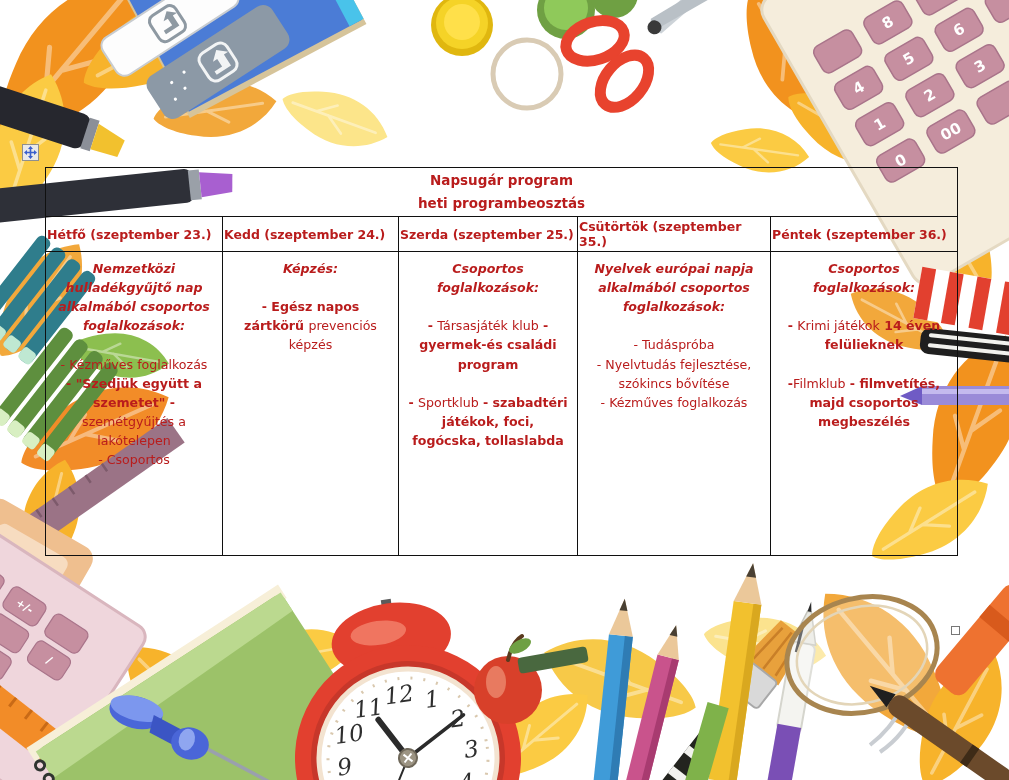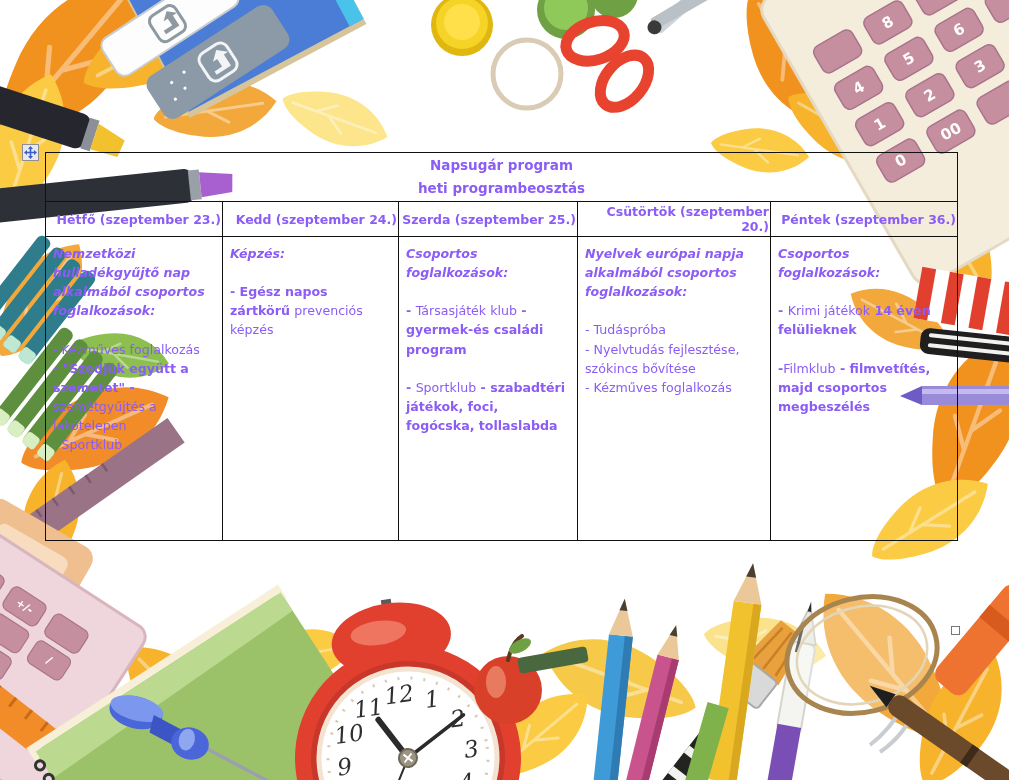--- a/index.html
+++ b/index.html
@@ -1,28 +1,28 @@
 <!DOCTYPE html>
 <html><head>
 <meta charset="utf-8">
 <style>
   html,body{margin:0;padding:0;}
   .stage{position:relative;width:1009px;height:780px;overflow:hidden;background:#fff;
          font-family:"DejaVu Sans",sans-serif;}
   .bg{position:absolute;left:0;top:0;}
   
-  .schedule{position:absolute;left:45px;top:152px;width:912px;border-collapse:collapse;
-            table-layout:fixed;background:transparent;color:#8b5cf6;}
+  .schedule{position:absolute;left:45px;top:167px;width:912px;border-collapse:collapse;
+            table-layout:fixed;background:transparent;color:#b91c1c;}
   .schedule td,.schedule th{border:1.5px solid #101010;}
   .title-cell{height:46px;text-align:center;font-weight:bold;font-size:13.5px;
               line-height:1.7;vertical-align:middle;}
-  .schedule th{height:23px;font-size:12.5px;text-align:right;vertical-align:middle;
+  .schedule th{height:23px;font-size:12.5px;text-align:left;vertical-align:middle;
                font-weight:bold;padding:2px 1px;}
   .cell{height:296px;vertical-align:top;padding:7px 7px 0 7px;font-size:12.6px;line-height:1.52;}
-  .cell p{margin:0;}
+  .cell p{margin:0;text-align:center;}
   .cell .intro{font-weight:bold;font-style:italic;margin:0 0 19px 0;}
   .cell .gap{margin-top:19px;}
   .b{font-weight:normal;}
   .n{font-weight:bold;margin-top:16px;}
   .footer1{height:33px;vertical-align:middle;font-weight:bold;font-size:12.8px;padding:2px 6px;}
   .footer2{height:52px;vertical-align:middle;font-weight:bold;font-size:12.8px;padding:2px 6px;line-height:1.5;}
   
   .move-handle{position:absolute;left:22px;top:144px;width:17px;height:17px;background:#e9e9e9;
                border:1px solid #8f8f8f;box-sizing:border-box;display:flex;align-items:center;justify-content:center;cursor:move;}
   .resize-handle{position:absolute;left:951px;top:626px;width:9px;height:9px;background:#fff;
@@ -387,29 +387,29 @@
         <tr>
       <td class="title-cell" colspan="5">
         <div>Napsugár program</div>
         <div>heti programbeosztás</div>
       </td>
     </tr>
     <tr>
       <th>Hétfő (szeptember 23.)</th>
       <th>Kedd (szeptember 24.)</th>
       <th>Szerda (szeptember 25.)</th>
-      <th>Csütörtök (szeptember 20.)</th>
+      <th>Csütörtök (szeptember 35.)</th>
       <th>Péntek (szeptember 36.)</th>
     </tr>
     <tr>
       <td class="cell">
         <p class="intro">Nemzetközi hulladékgyűjtő nap alkalmából csoportos foglalkozások:</p>
         <p class="item"><span class="b">- Kézműves foglalkozás</span></p>
         <p class="item"><span class="n">- "Szedjük együtt a szemetet" - </span><span class="b">szemétgyűjtés a lakótelepen</span></p>
-        <p class="item"><span class="b">- Sportklub</span></p>
+        <p class="item"><span class="b">- Csoportos</span></p>
       </td>
       <td class="cell">
         <p class="intro">Képzés:</p>
         <p class="item"><span class="n">- Egész napos zártkörű </span><span class="b">prevenciós képzés</span></p>
       </td>
       <td class="cell">
         <p class="intro">Csoportos foglalkozások:</p>
         <p class="item"><span class="n">- </span><span class="b">Társasjáték klub</span><span class="n"> - gyermek-és családi program</span></p>
         <p class="item gap"><span class="n">- </span><span class="b">Sportklub</span><span class="n"> - szabadtéri játékok, foci, fogócska, tollaslabda</span></p>
       </td>

